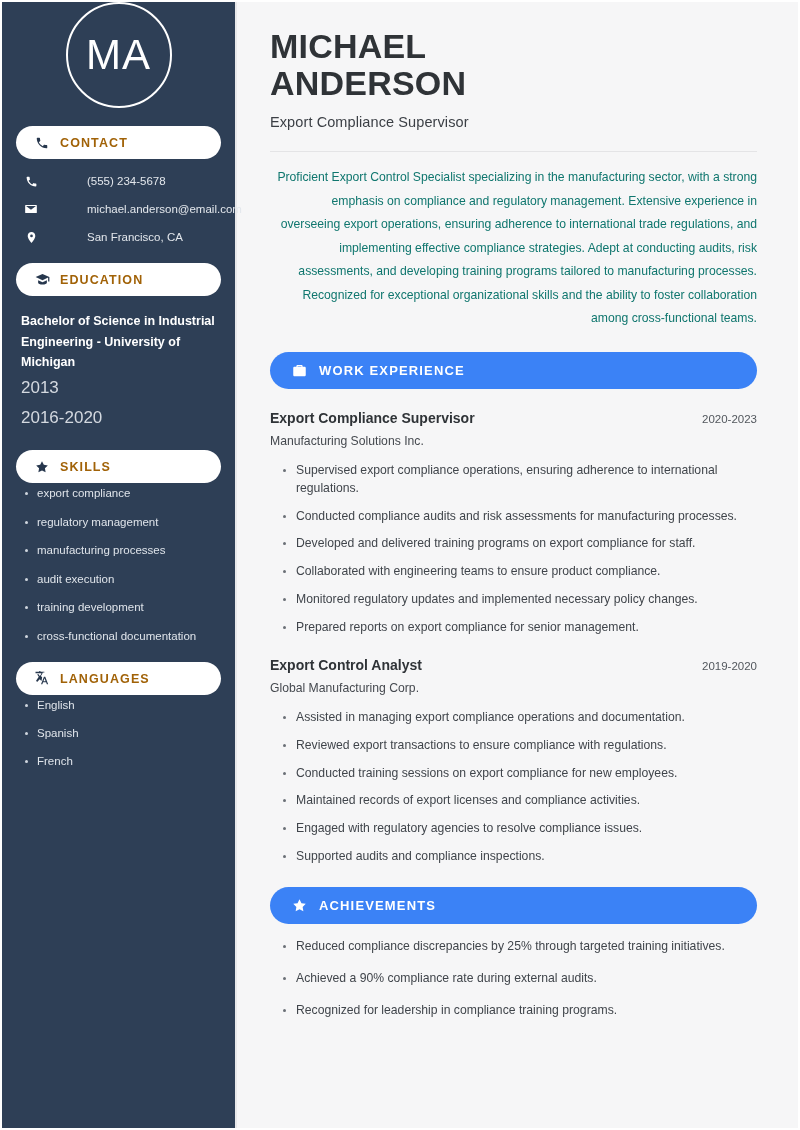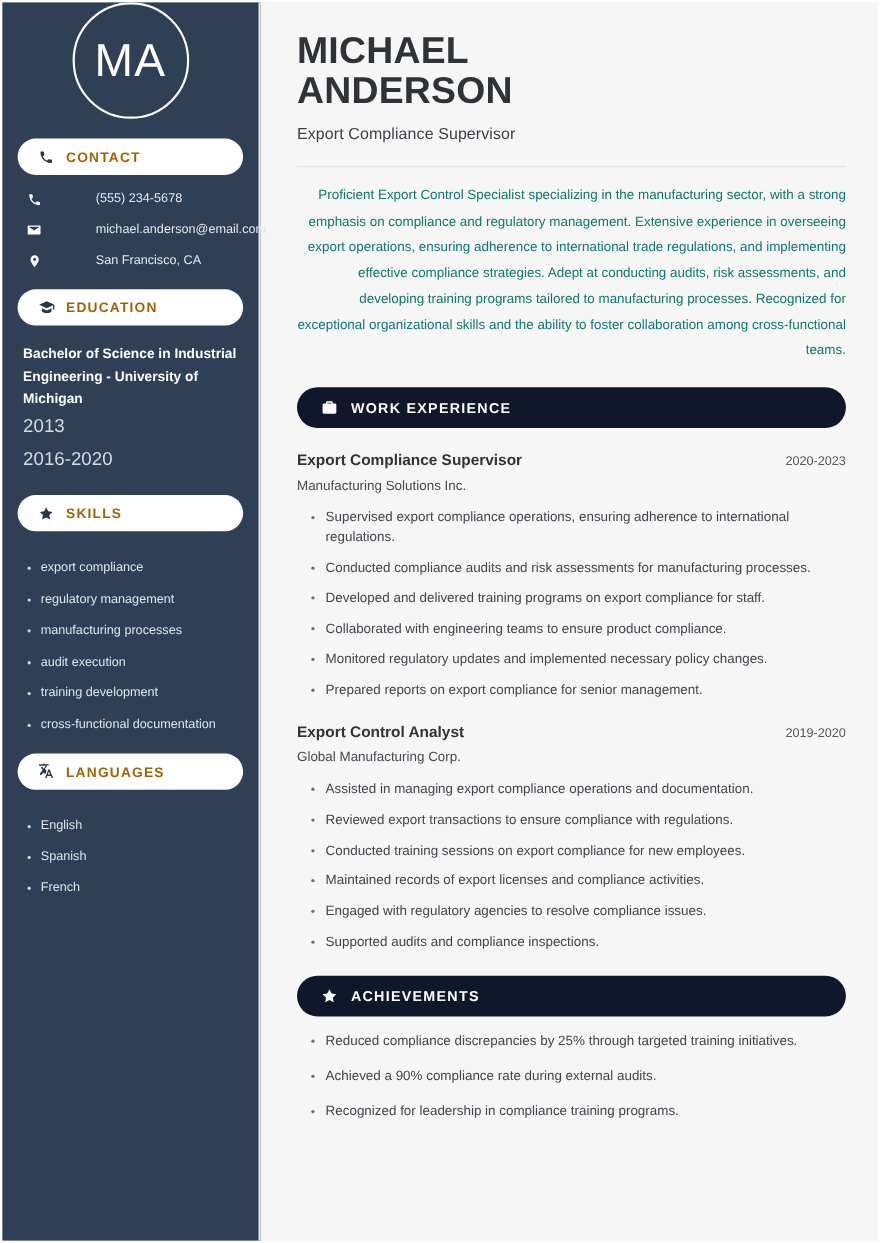--- a/index.html
+++ b/index.html
@@ -109,21 +109,21 @@
     line-height: 1.65;
   }
   .edu-meta {
     color: #d4d9e0;
     font-size: 17px;
     line-height: 1.75;
   }
 
   .side-list {
     list-style: none;
-    margin: 26px 0 0 0;
+    margin: 3px 0 0 0;
     padding: 0 0 0 8px;
   }
   .side-list li {
     position: relative;
     color: #dfe4ea;
     font-size: 11.5px;
     line-height: 1.35;
     padding-left: 13px;
     margin-bottom: 13px;
   }
@@ -137,21 +137,21 @@
     border-radius: 50%;
     background: #cfd6de;
   }
   .lang-list li { margin-bottom: 12px; }
 
   
   .main {
     position: absolute;
     left: 237px;
     top: 0;
-    right: 0;
+    right: 12px;
     height: 100%;
     box-sizing: border-box;
     padding: 26px 29px 0 31px;
   }
   .name {
     color: #2f3337;
     font-size: 34px;
     font-weight: bold;
     line-height: 1.08;
     letter-spacing: 0.2px;
@@ -170,21 +170,21 @@
   }
   .summary {
     color: #0f766e;
     font-size: 12.2px;
     line-height: 1.92;
     margin-top: 14px;
     text-align: right;
   }
 
   .banner {
-    background: #0f172a;
+    background: #3b82f6;
     border-radius: 21px;
     height: 37px;
     display: flex;
     align-items: center;
     padding-left: 21px;
     box-sizing: border-box;
     margin-top: 22px;
   }
   .banner .b-icon {
     width: 16px;

